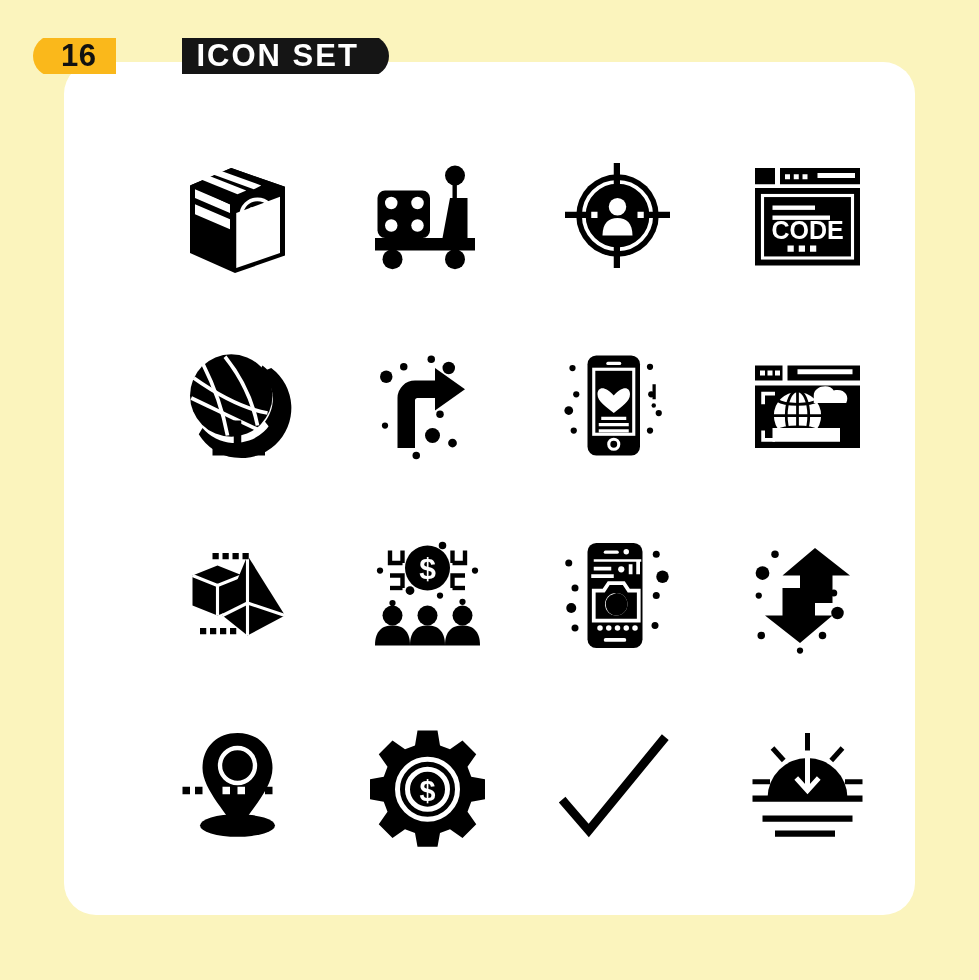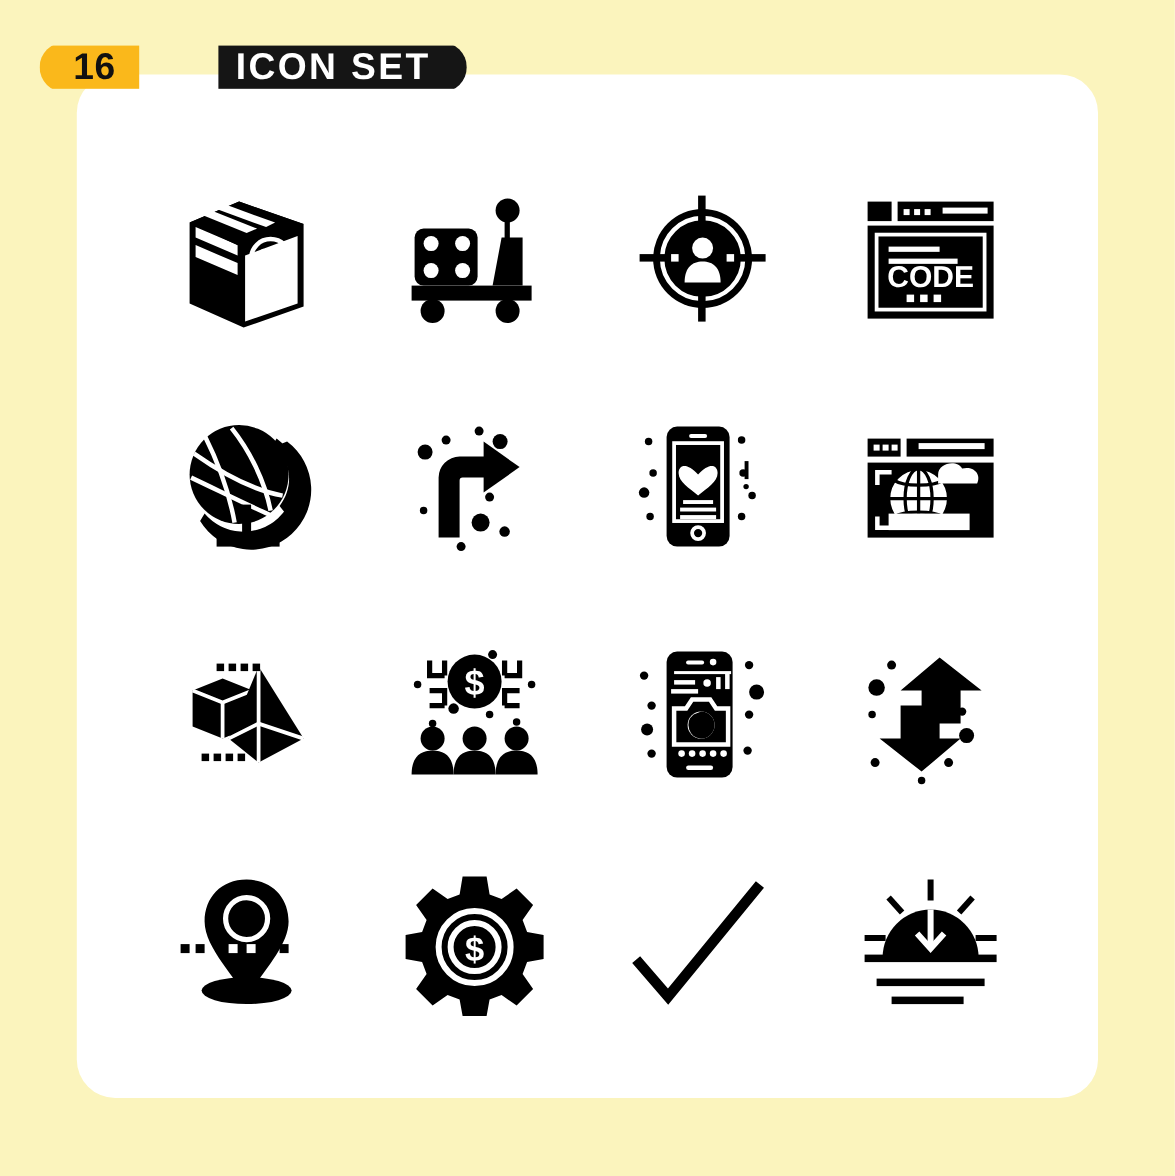--- a/index.html
+++ b/index.html
@@ -68,21 +68,21 @@
     top: 120px;
     width: 760px;
     height: 760px;
     display: grid;
     grid-template-columns: repeat(4, 1fr);
     grid-template-rows: repeat(4, 1fr);
   }
   .cell {
     display: flex;
     align-items: center;
-    justify-content: center;
+    justify-content: flex-end;
   }
   .cell svg {
     display: block;
     width: 125px;
     height: 125px;
     fill: #000000;
   }
 </style>
 </head>
 <body>

